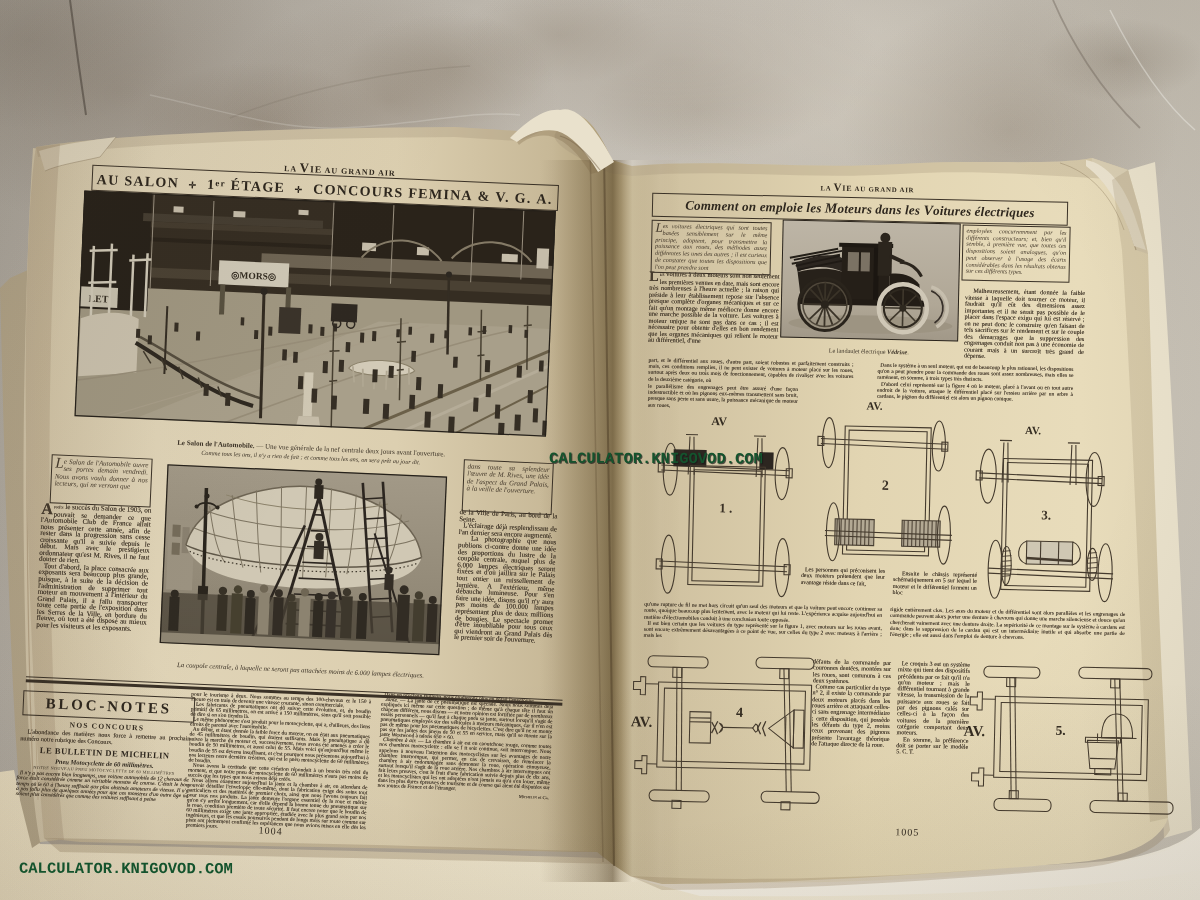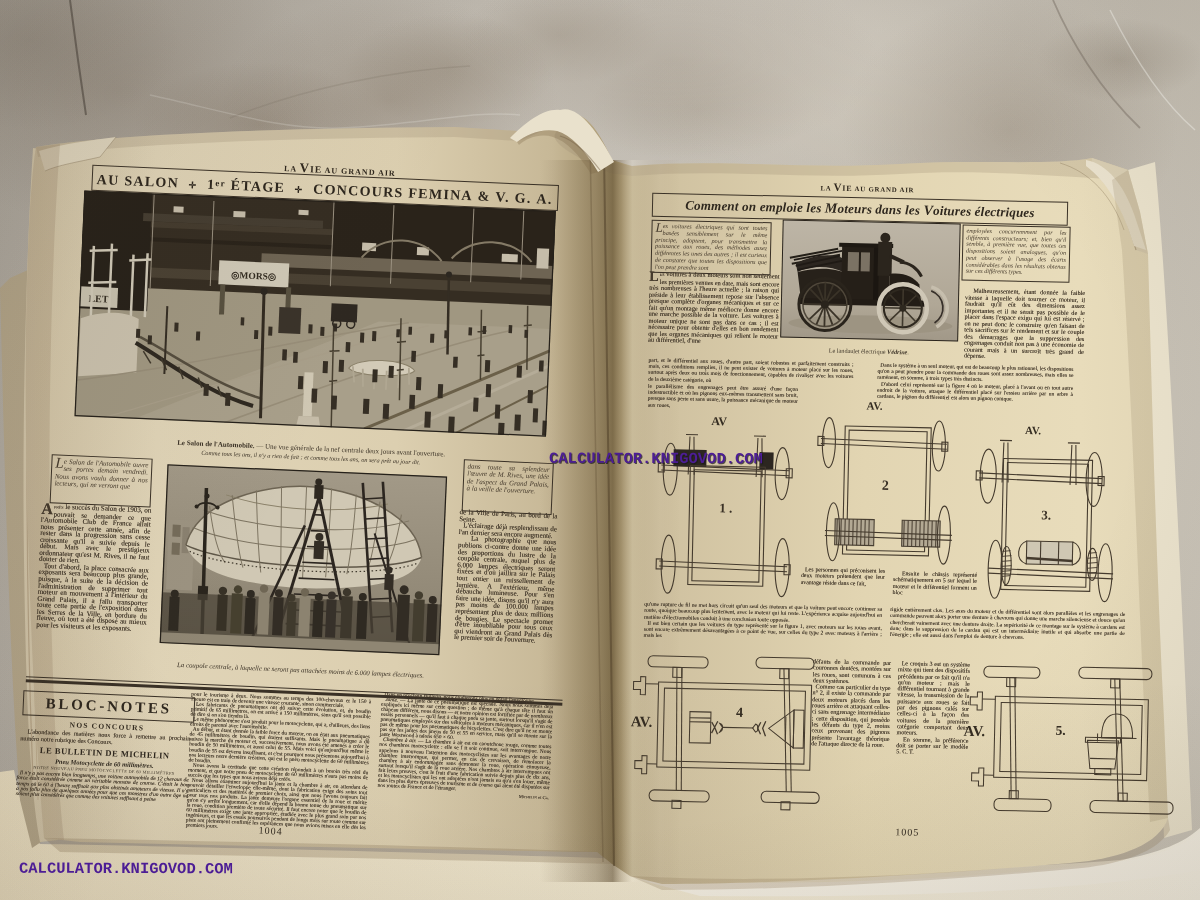--- a/index.html
+++ b/index.html
@@ -2,21 +2,21 @@
 <html><head>
 <meta charset="utf-8">
 <style>
 html,body{margin:0;padding:0;width:1200px;height:900px;overflow:hidden;background:#b5b0a7;}
 #stage{position:absolute;left:0;top:0;width:1200px;height:900px;overflow:hidden;font-family:"Liberation Serif",serif;}
 .abs{position:absolute;}
 #Lpg{position:absolute;left:30px;top:150px;width:560px;height:710px;transform:rotate(2.5deg);transform-origin:0 0;}
 #Rpg{position:absolute;left:620px;top:160px;width:560px;height:700px;transform:rotate(1.25deg);transform-origin:0 0;}
 .t{font-family:"Liberation Serif",serif;color:#453a2c;text-align:justify;text-shadow:0 0 .3px rgba(63,53,40,.8);}
 .bx{border:1.8px solid #3a3126;}
-.wm{position:absolute;font-family:"Liberation Mono",monospace;color:#4c1d95;font-weight:bold;letter-spacing:0px;transform:rotate(0.12deg);}
+.wm{position:absolute;font-family:"Liberation Mono",monospace;color:#14532d;font-weight:bold;letter-spacing:0px;transform:rotate(0.12deg);}
 </style>
 </head>
 <body>
 <div id="stage">
 
 <div class="abs" style="left:0;top:0;width:1200px;height:900px;background:
 radial-gradient(ellipse 300px 200px at 120px 90px, rgba(128,115,100,.35), rgba(128,115,100,0) 70%),
 radial-gradient(ellipse 240px 150px at 390px 100px, rgba(137,123,106,.45), rgba(137,123,106,0) 70%),
 radial-gradient(ellipse 280px 130px at 670px 60px, rgba(150,138,122,.3), rgba(150,138,122,0) 75%),
 radial-gradient(ellipse 240px 190px at 1010px 130px, rgba(144,131,114,.4), rgba(144,131,114,0) 70%),

